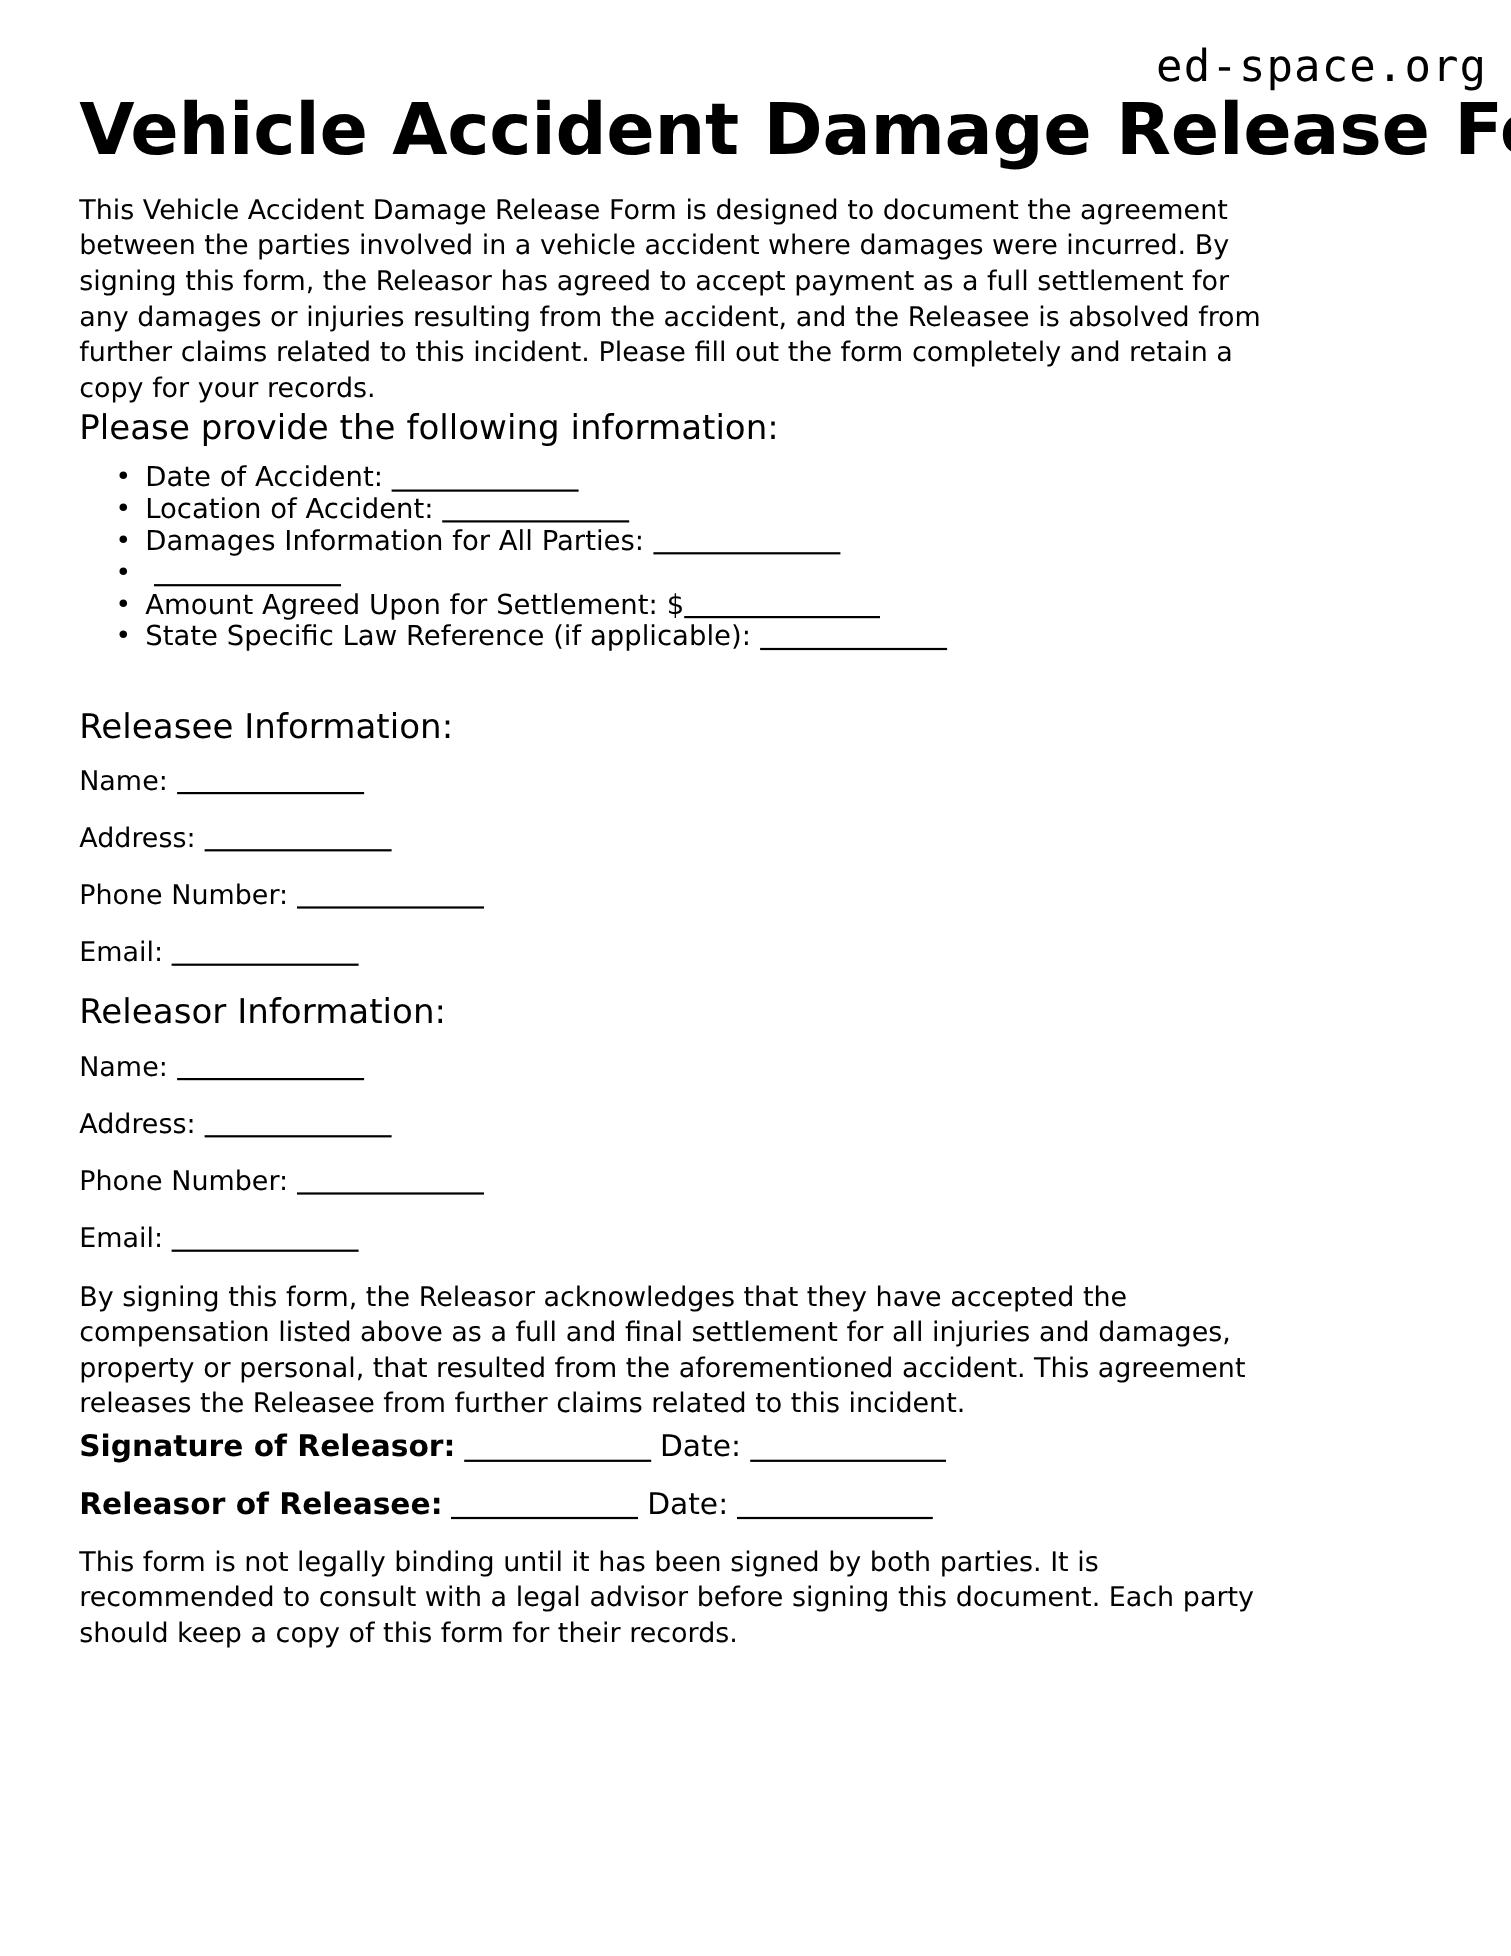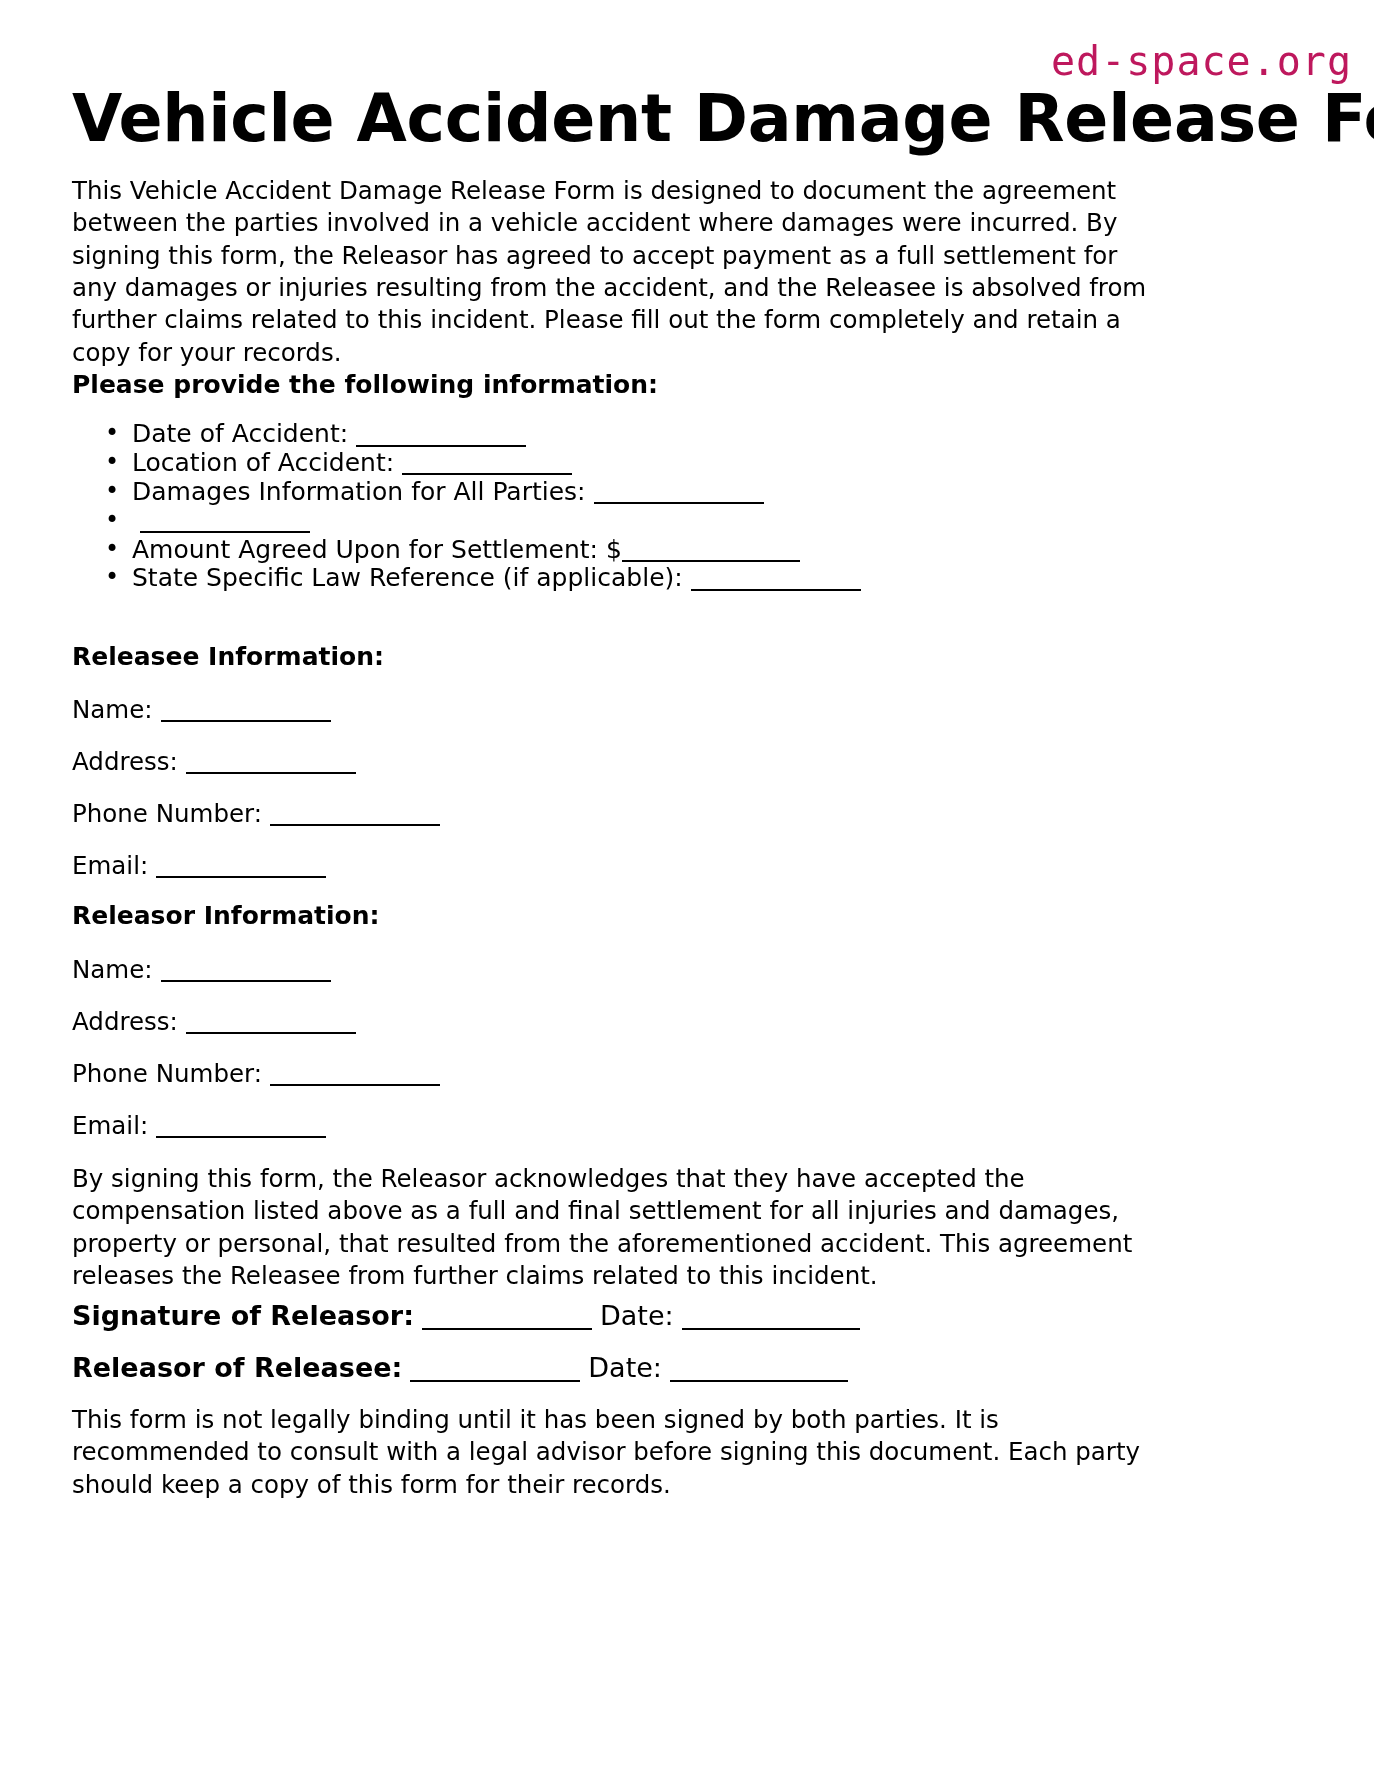--- a/index.html
+++ b/index.html
@@ -29,21 +29,21 @@
     top: 0;
     width: 1110px;
   }
   .watermark {
     position: absolute;
     right: 22px;
     top: 38px;
     font-family: "DejaVu Sans Mono", monospace;
     font-size: 40px;
     letter-spacing: 1px;
-    color: #be185d;
+    color: #000000;
     white-space: nowrap;
   }
   h1.doc-title {
     margin: 0;
     padding: 0;
     position: absolute;
     left: 0;
     top: 85px;
     font-size: 65px;
     font-weight: bold;
@@ -57,22 +57,22 @@
     left: 0;
     width: 1090px;
     font-size: 24.5px;
     line-height: 1.32;
   }
   .intro { top: 175px; }
   h3.section-head {
     margin: 0;
     position: absolute;
     left: 0;
-    font-size: 25px;
-    font-weight: bold;
+    font-size: 31px;
+    font-weight: normal;
     line-height: 1.3;
   }
   .please-head { top: 369px; }
   ul.info-list {
     position: absolute;
     left: 0;
     top: 420px;
     margin: 0;
     padding: 0 0 0 60px;
     list-style: none;

